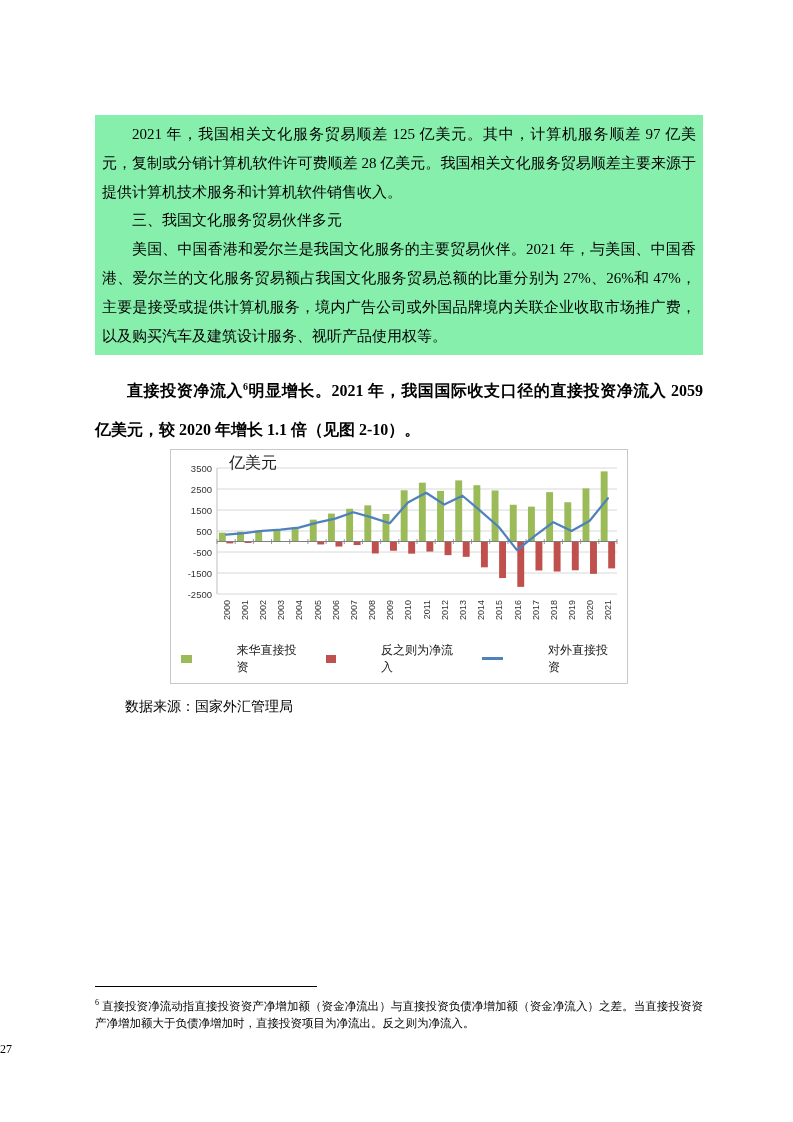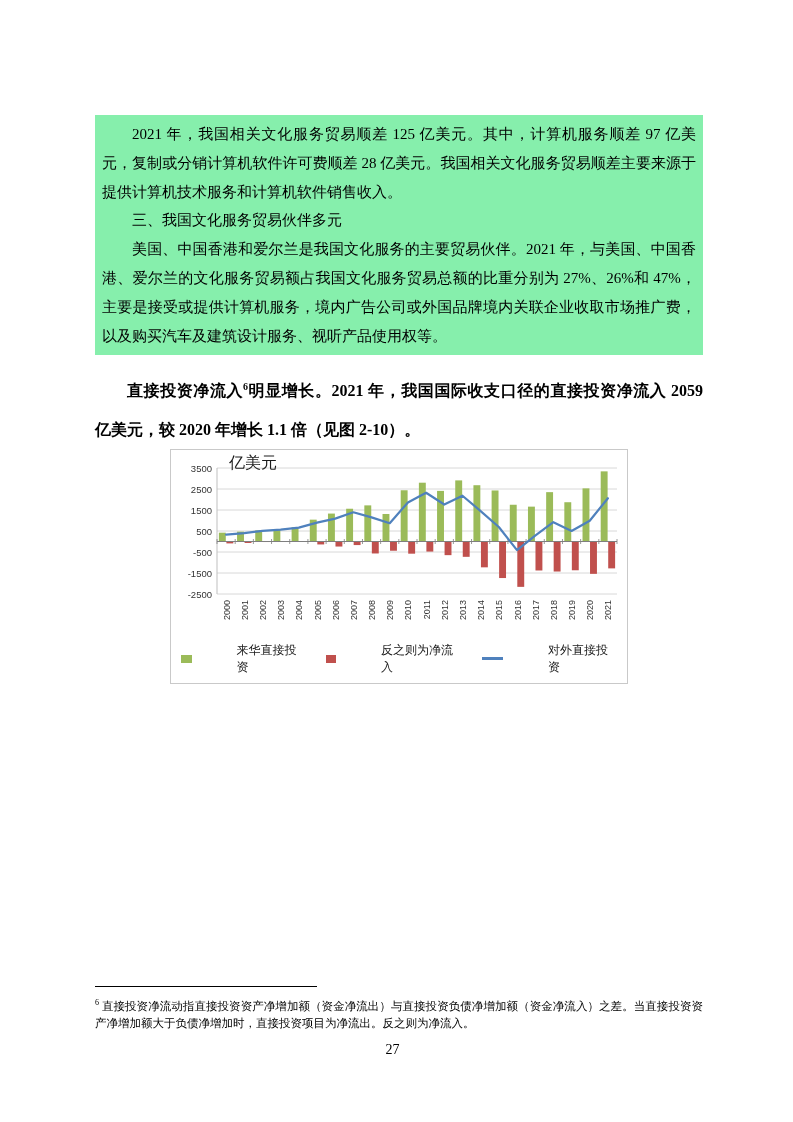--- a/index.html
+++ b/index.html
@@ -43,21 +43,21 @@
   .lg-line{width:22px;height:3px;display:inline-block;margin-right:5px;}
 
   .source{margin:14px 0 0 30px;font-size:14px;}
 
   
   .footnote-area{position:absolute;left:95px;top:986px;width:608px;}
   .fn-rule{width:222px;border-top:1px solid #000;margin-bottom:7px;}
   .footnote{margin:0;font-size:11.5px;line-height:17.5px;text-align:justify;}
   .footnote sup{font-size:8px;}
 
-  .page-number{position:absolute;top:1042px;left:0;right:8px;text-align:center;font-size:14px;}
+  .page-number{position:absolute;top:1042px;left:0;right:8px;font-size:12px;}
 </style>
 </head>
 <body>
 
 <div class="page">
   <div class="content">
 
     <section class="highlight" style="background: #86efac;">
       <p>2021 年，我国相关文化服务贸易顺差 125 亿美元。其中，计算机服务顺差 97 亿美元，复制或分销计算机软件许可费顺差 28 亿美元。我国相关文化服务贸易顺差主要来源于提供计算机技术服务和计算机软件销售收入。</p>
       <p class="bold">三、我国文化服务贸易伙伴多元</p>
@@ -187,20 +187,21 @@
             <span class="lg-swatch" style="background: rgb(192, 80, 77);"></span>
             <span>反之则为净流入</span>
           </span>
           <span class="lg-item">
             <span class="lg-line" style="background: rgb(79, 129, 189);"></span>
             <span>对外直接投资</span>
           </span>
         </div>
     </figure>
 
+    <p class="source">数据来源：国家外汇管理局</p>
   </div>
 
   <div class="footnote-area">
     <div class="fn-rule"></div>
     <p class="footnote"><sup>6</sup> <span>直接投资净流动指直接投资资产净增加额（资金净流出）与直接投资负债净增加额（资金净流入）之差。当直接投资资产净增加额大于负债净增加时，直接投资项目为净流出。反之则为净流入。</span></p>
   </div>
 
   <div class="page-number">27</div>
 </div>
 

